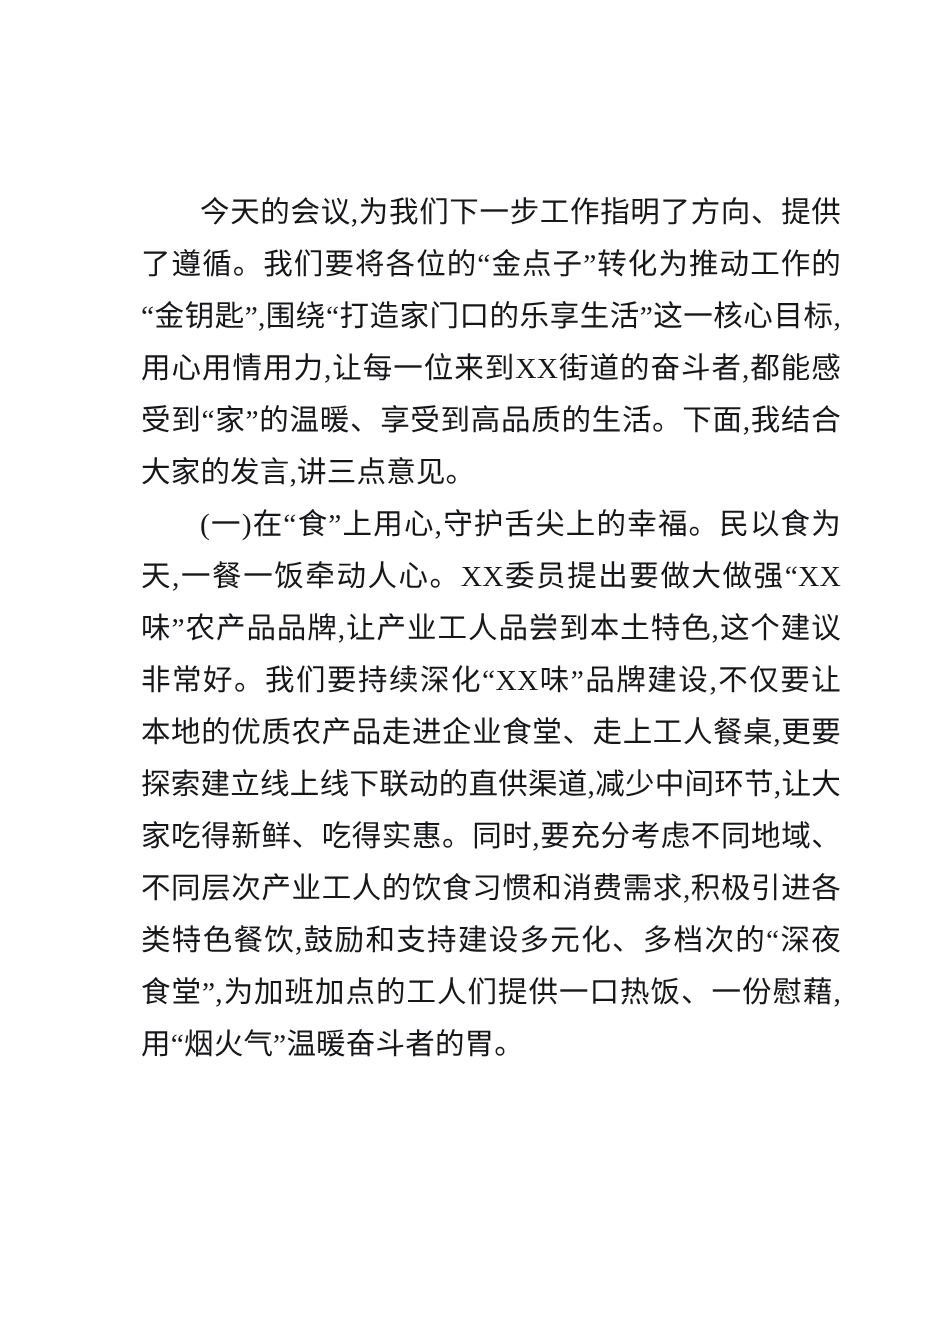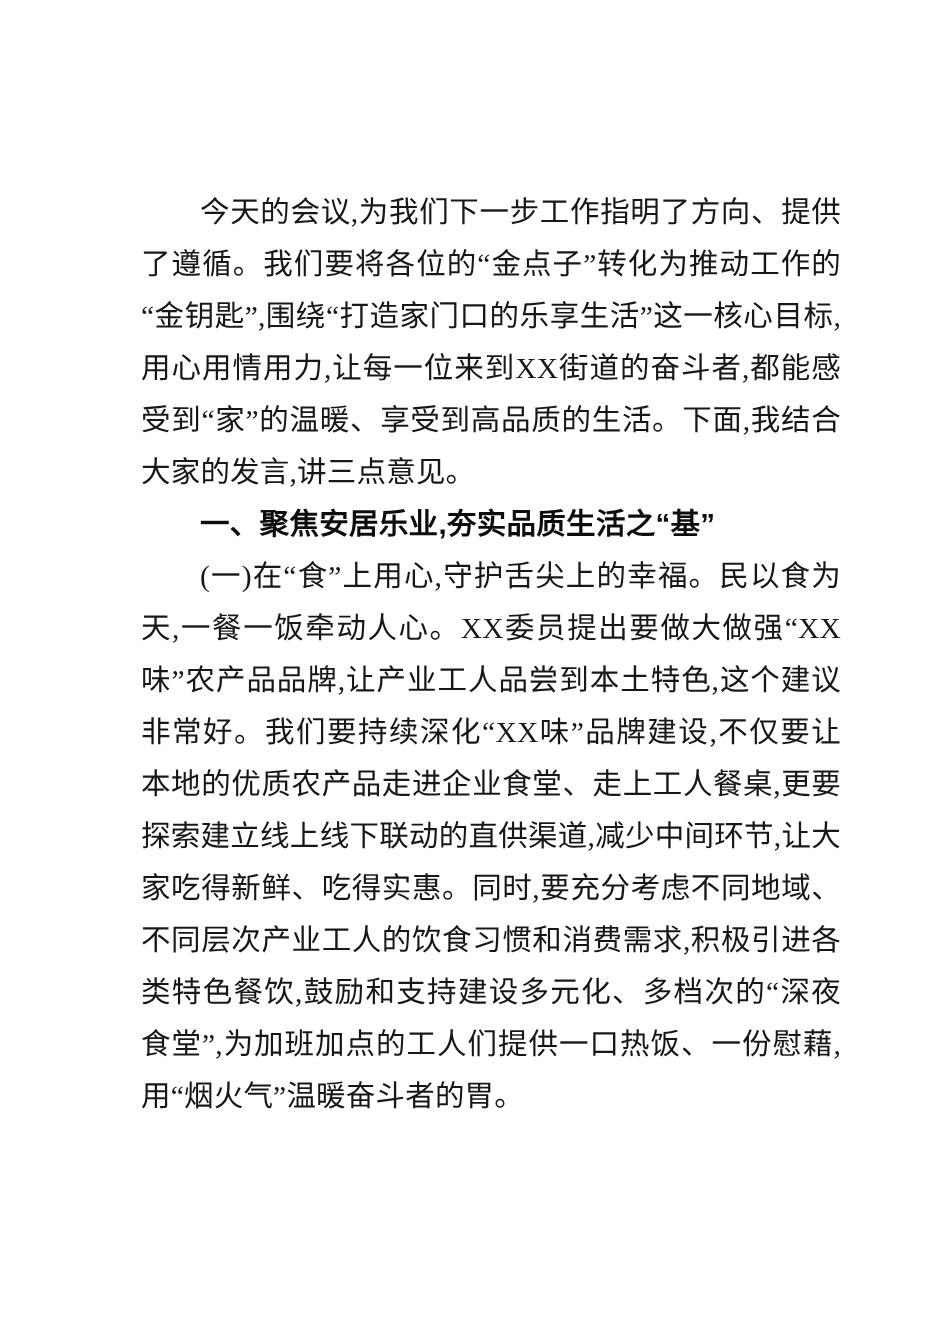--- a/index.html
+++ b/index.html
@@ -63,20 +63,19 @@
   }
 </style>
 </head>
 <body>
 
 <div class="page">
   <div class="content">
 
     <p class="para body-para">今天的会议,为我们下一步工作指明了方向、提供了遵循。我们要将各位的“金点子”转化为推动工作的“金钥匙”,围绕“打造家门口的乐享生活”这一核心目标,用心用情用力,让每一位来到XX街道的奋斗者,都能感受到“家”的温暖、享受到高品质的生活。下面,我结合大家的发言,讲三点意见。</p>
 
-    <h2 class="heading">一、聚焦安居乐业,夯实品质生活之“基”</h2>
 
 
     <p class="para body-para">(一)在“食”上用心,守护舌尖上的幸福。民以食为天,一餐一饭牵动人心。XX委员提出要做大做强“XX味”农产品品牌,让产业工人品尝到本土特色,这个建议非常好。我们要持续深化“XX味”品牌建设,不仅要让本地的优质农产品走进企业食堂、走上工人餐桌,更要探索建立线上线下联动的直供渠道,减少中间环节,让大家吃得新鲜、吃得实惠。同时,要充分考虑不同地域、不同层次产业工人的饮食习惯和消费需求,积极引进各类特色餐饮,鼓励和支持建设多元化、多档次的“深夜食堂”,为加班加点的工人们提供一口热饭、一份慰藉,用“烟火气”温暖奋斗者的胃。</p>
 
     <div class="tail-space"></div>
   </div>
 </div>
 
 </body></html>

